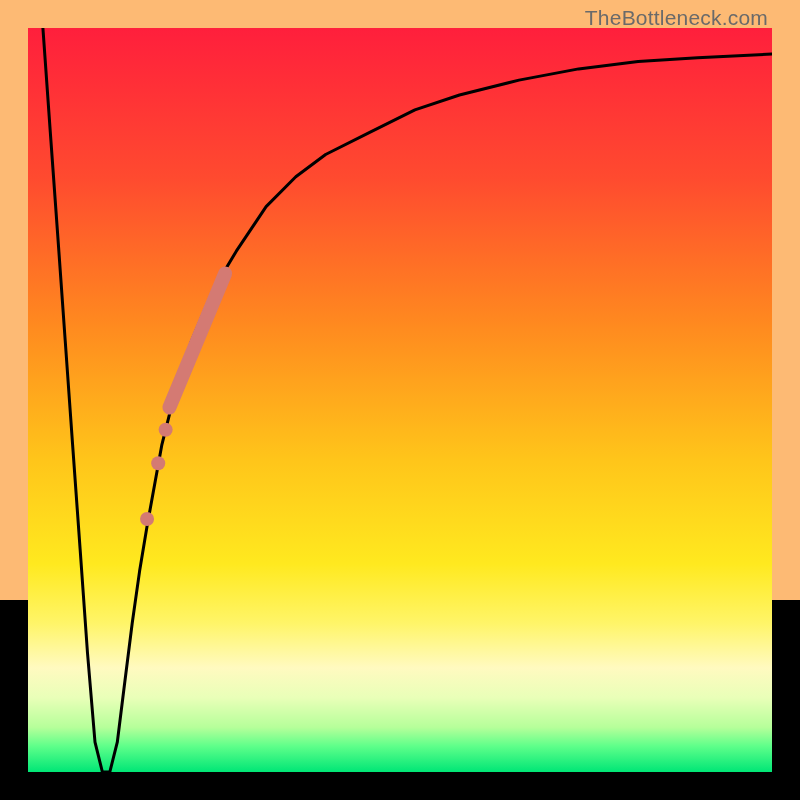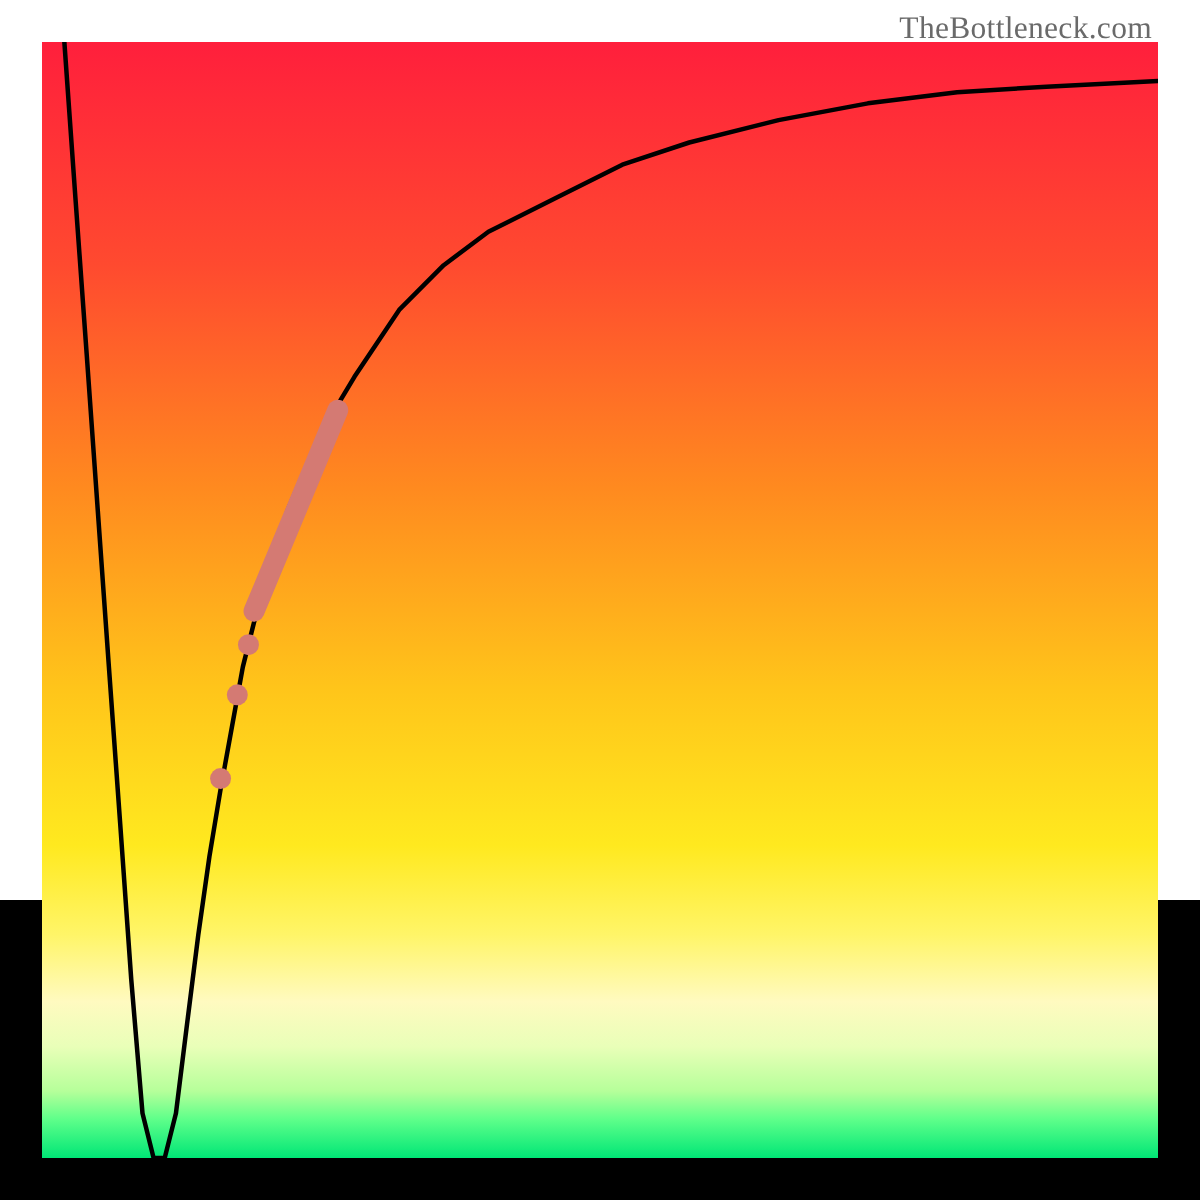--- a/index.html
+++ b/index.html
@@ -8,22 +8,21 @@
     width: 800px;
     height: 800px;
     overflow: hidden;
     background: #000;
     font-family: Arial, Helvetica, sans-serif;
   }
   .chart-container {
     position: relative;
     width: 800px;
     height: 600px;
-    background: #ffffff;
-    font-family: Liberation Serif, serif;
+    background: #fdba74;
   }
   .plot-area {
     position: absolute;
     left: 28px;
     top: 28px;
     width: 744px;
     height: 744px;
     overflow: hidden;
   }
   .gradient-bg {

